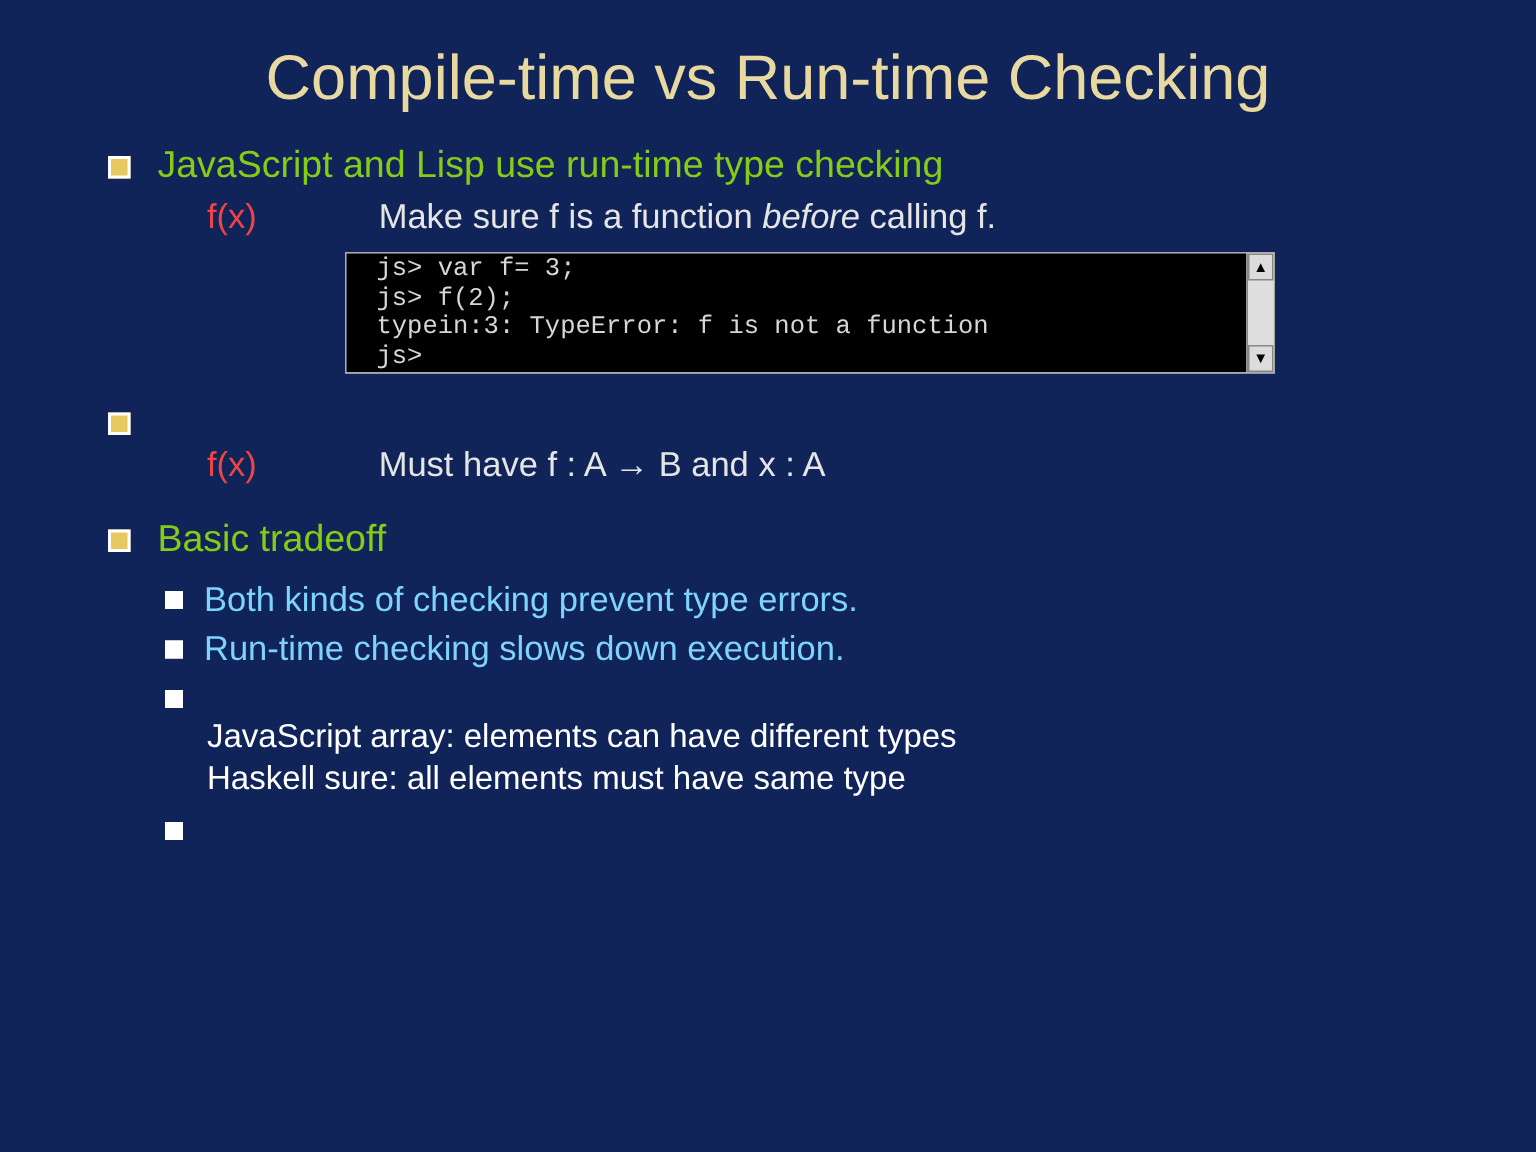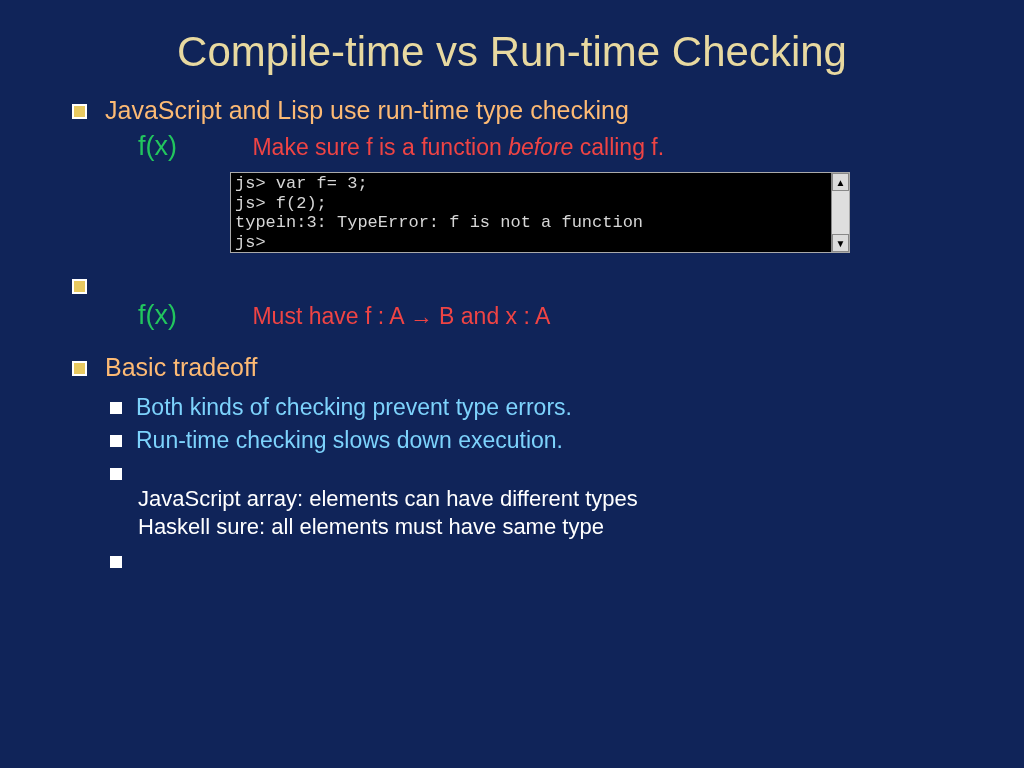--- a/index.html
+++ b/index.html
@@ -38,52 +38,52 @@
     width: 12px;
     height: 12px;
     background: #ffffff;
     border: 1px solid #ffffff;
     margin-top: 8px;
     margin-left: 60px;
     margin-right: 14px;
   }
   .b1-text {
     font-size: 25px;
-    color: #fdba74;
+    color: #84cc16;
   }
   .sub-line {
     margin-left: 88px;
     margin-bottom: 8px;
   }
   .fx {
-    color: #22c55e;
-    font-size: 27px;
+    color: #ef4444;
+    font-size: 23px;
     display: inline-block;
     width: 110px;
   }
   .note {
-    color: #ef4444;
+    color: #e5e5e5;
     font-size: 23px;
   }
   .note em { font-style: italic; }
   .console-wrap {
     margin: 10px 0 18px 180px;
     width: 620px;
     border: 1px solid #aaa;
     background: #e4e4e4;
     display: flex;
   }
   .console-body {
     flex: 1;
     background: #000000;
     color: #d6d6d6;
     font-family: "Courier New", monospace;
     font-size: 17px;
     line-height: 1.15;
-    padding: 1px 4px 0px 4px;
+    padding: 1px 4px 0px 20px;
     white-space: pre;
   }
   .scrollbar {
     width: 18px;
     background: #dedede;
     border-left: 1px solid #888;
     display: flex;
     flex-direction: column;
     justify-content: space-between;
   }

